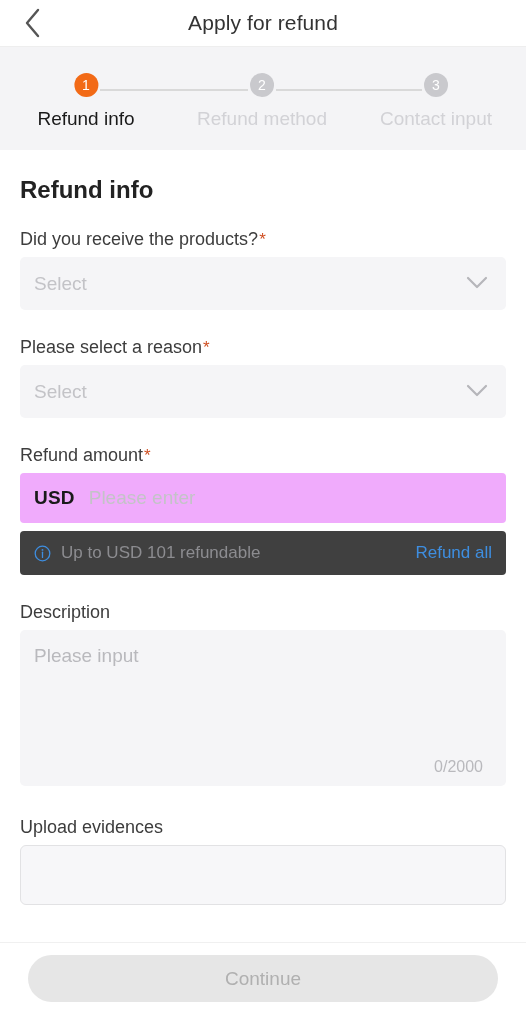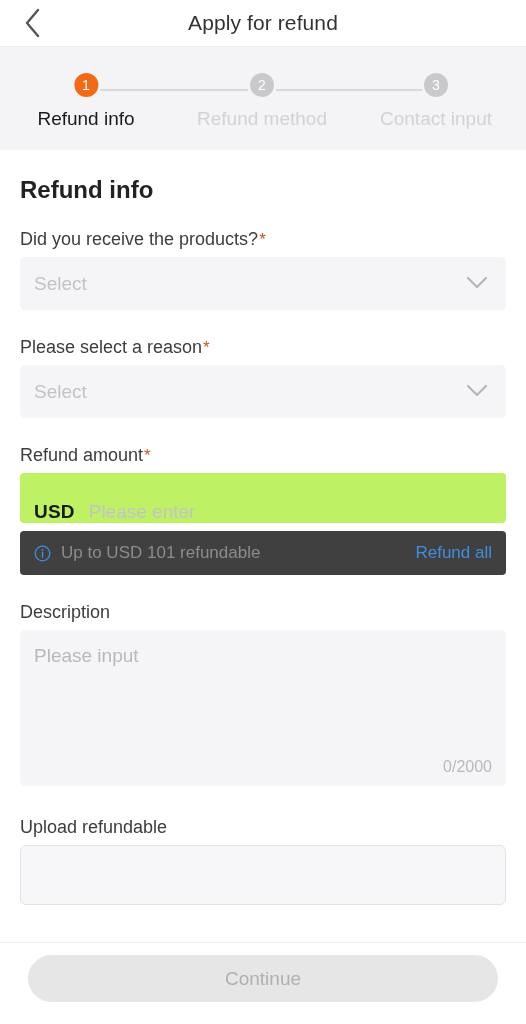--- a/index.html
+++ b/index.html
@@ -100,22 +100,22 @@
     cursor: pointer;
     text-align: center;
   }
   .select-placeholder { font-size: 19px; color: #c3c3c7; }
   .chevron-down {
     position: absolute; right: 18px; top: 50%;
     transform: translateY(-50%);
   }
 
   .amount-box {
-    height: 50px; background: #bef264; border-radius: 4px;
-    display: flex; align-items: flex-end; padding: 0 14px;
+    height: 50px; background: #f0abfc; border-radius: 4px;
+    display: flex; align-items: center; padding: 0 14px;
   }
   .currency { font-size: 19px; color: #1a1a1a; font-weight: bold; letter-spacing: 0.2px; }
   .amount-input {
     border: 0; outline: 0; background: transparent;
     margin-left: 14px; flex: 1;
     font-family: "Liberation Sans", sans-serif;
     font-size: 19px; color: #333333;
   }
   .amount-input::placeholder { color: #c3c3c7; }
 
@@ -140,21 +140,21 @@
     padding: 14px 14px 0 14px;
   }
   .desc-input {
     width: 100%; height: 110px;
     border: 0; outline: 0; resize: none; background: transparent;
     font-family: "Liberation Sans", sans-serif;
     font-size: 19px; color: #333333; line-height: 1.3;
   }
   .desc-input::placeholder { color: #b9b9bd; }
   .counter {
-    position: absolute; right: 14px; bottom: 10px;
+    position: absolute; right: 23px; bottom: 10px;
     font-size: 16px; color: #b9b9bd;
   }
 
   .upload-label {
     font-size: 18px; color: #3d3d3d;
     margin-top: 32px; margin-bottom: 9px;
     line-height: 1;
   }
   .upload-box {
     height: 60px; background: #f7f7f9;
@@ -261,21 +261,21 @@
       <span class="info-text">Up to USD 101 refundable</span>
       <span class="refund-all">Refund all</span>
     </div>
 
     <div class="field-label">Description</div>
     <div class="desc-box">
       <textarea class="desc-input" placeholder="Please input" style=""></textarea>
       <span class="counter">0/2000</span>
     </div>
 
-    <div class="upload-label">Upload refundable</div>
+    <div class="upload-label">Upload evidences</div>
     <div class="upload-box"></div>
 
   </div>
 
   <div class="bottom-bar">
     <button class="continue-btn" disabled="">Continue</button>
   </div>
 
 </div>
 

